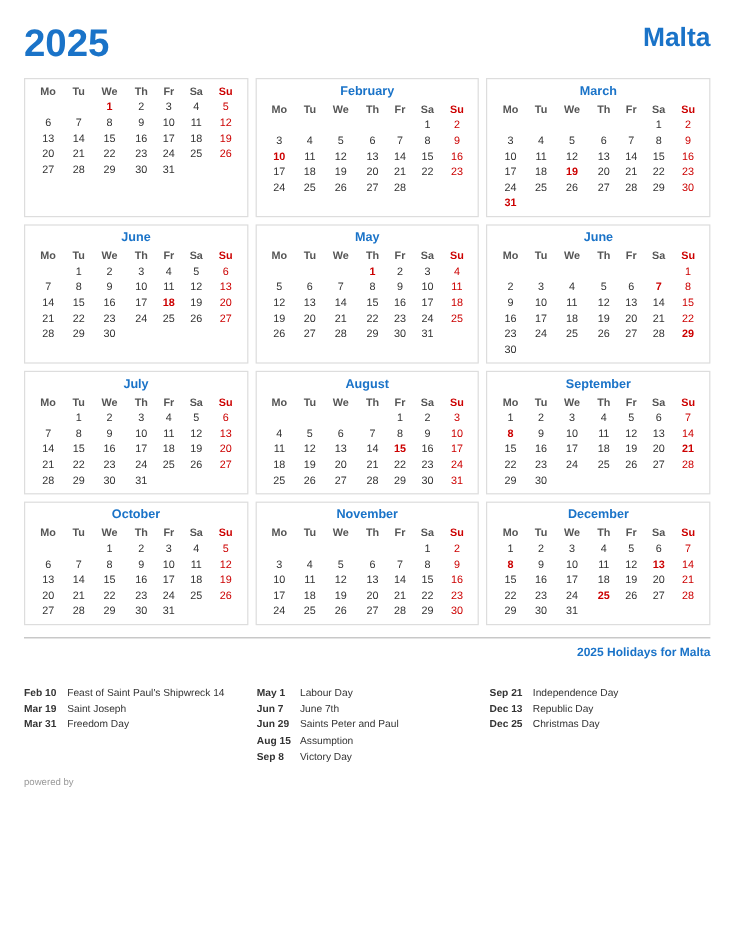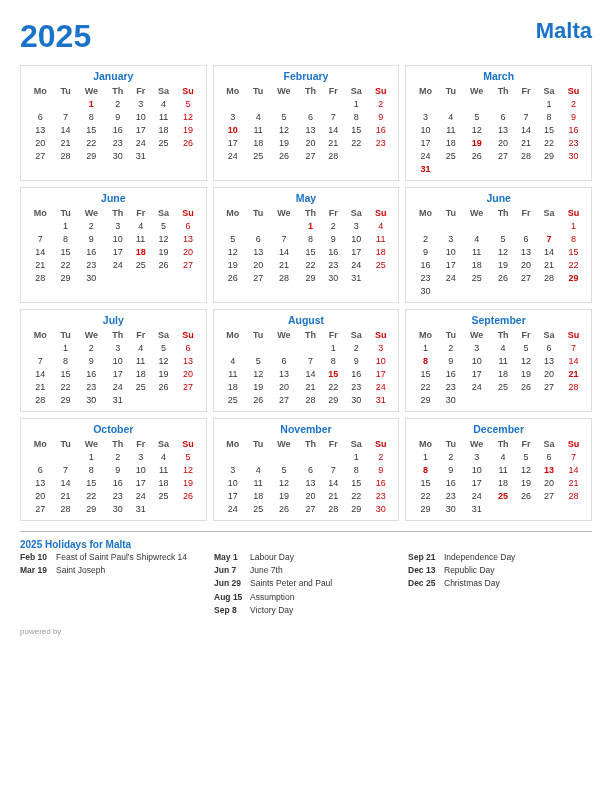--- a/index.html
+++ b/index.html
@@ -68,21 +68,22 @@
 
     .holidays-section {
       margin-top: 10px;
       border-top: 1px solid #bbb;
       padding-top: 7px;
     }
     .holidays-title {
       color: #1a73c8;
       font-size: 10px;
       font-weight: bold;
-      margin-bottom: 1px;
+      margin-bottom: 21px;
+      text-align: right;
     }
     .holidays-grid {
       display: grid;
       grid-template-columns: 1fr 1fr 1fr;
       gap: 0 10px;
     }
     .holiday-item {
       display: flex;
       gap: 4px;
       font-size: 8.5px;
@@ -115,21 +116,20 @@
 <body>
 
 <div class="page">
   <div class="header">
     <div class="year">2025</div>
     <div class="country">Malta</div>
   </div>
 
   <div class="calendars-grid" id="calendars-grid">
   <div class="month-block">
-        <div class="month-name">January</div>
         <table class="cal">
           <thead>
             <tr>
               <th>Mo</th>
               <th>Tu</th>
               <th>We</th>
               <th>Th</th>
               <th>Fr</th>
               <th>Sa</th>
               <th style="color: rgb(204, 0, 0);">Su</th>
@@ -901,20 +901,24 @@
     <div class="holidays-title">2025 Holidays for Malta</div>
     <div class="holidays-grid" id="holidays-grid">
     <div>
           <div class="holiday-item">
             <span class="holiday-date">Feb 10</span>
             <span class="holiday-name">Feast of Saint Paul's Shipwreck 14</span>
           </div>
           <div class="holiday-item">
             <span class="holiday-date">Mar 19</span>
             <span class="holiday-name">Saint Joseph</span>
+          </div>
+          <div class="holiday-item">
+            <span class="holiday-date">Mar 31</span>
+            <span class="holiday-name">Freedom Day</span>
           </div>
         </div>
         <div>
           <div class="holiday-item">
             <span class="holiday-date">May 1</span>
             <span class="holiday-name">Labour Day</span>
           </div>
           <div class="holiday-item">
             <span class="holiday-date">Jun 7</span>
             <span class="holiday-name">June 7th</span>

